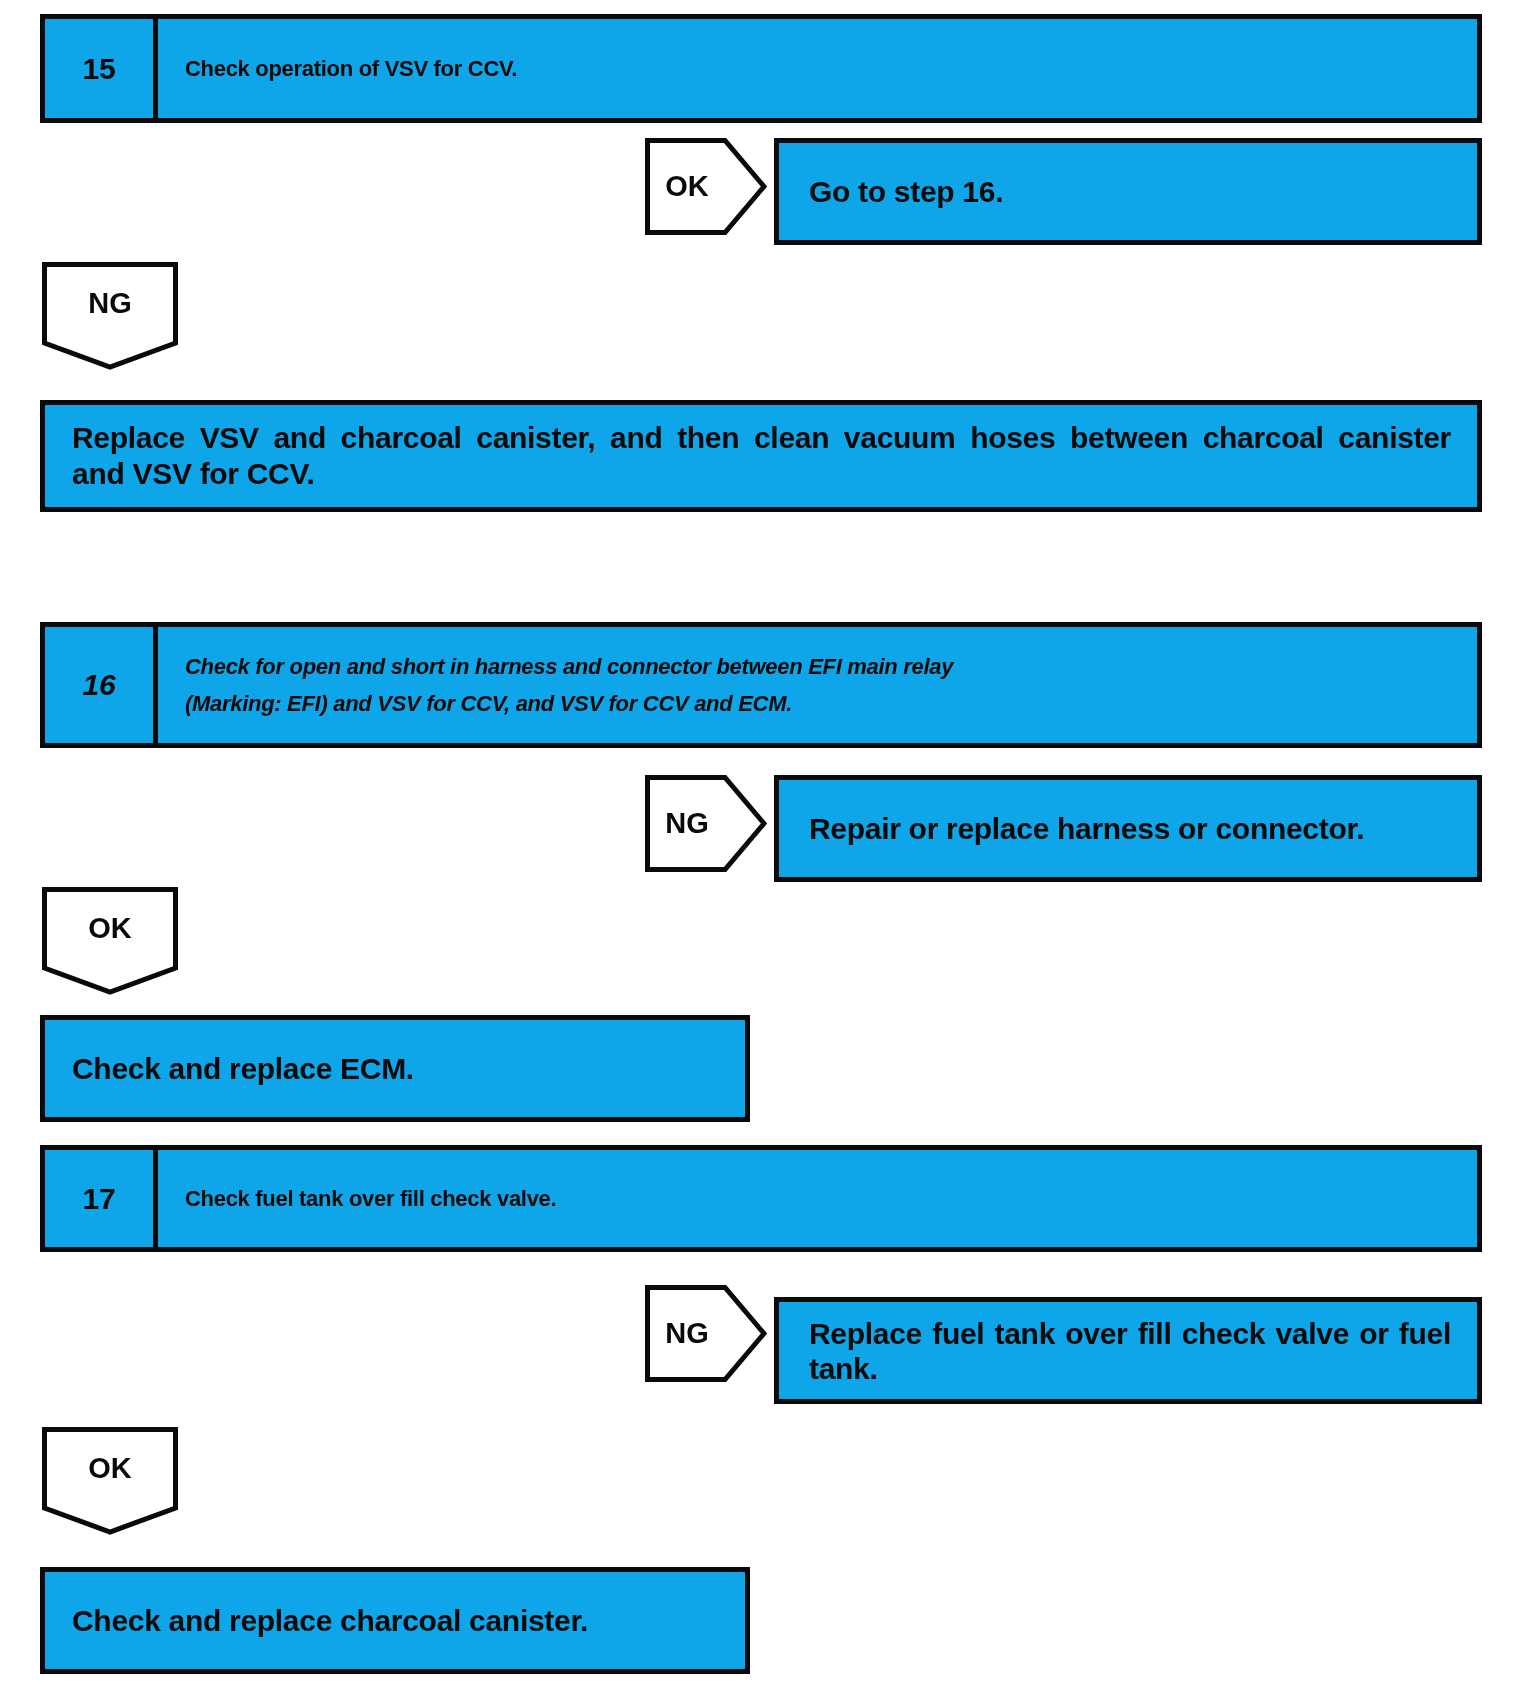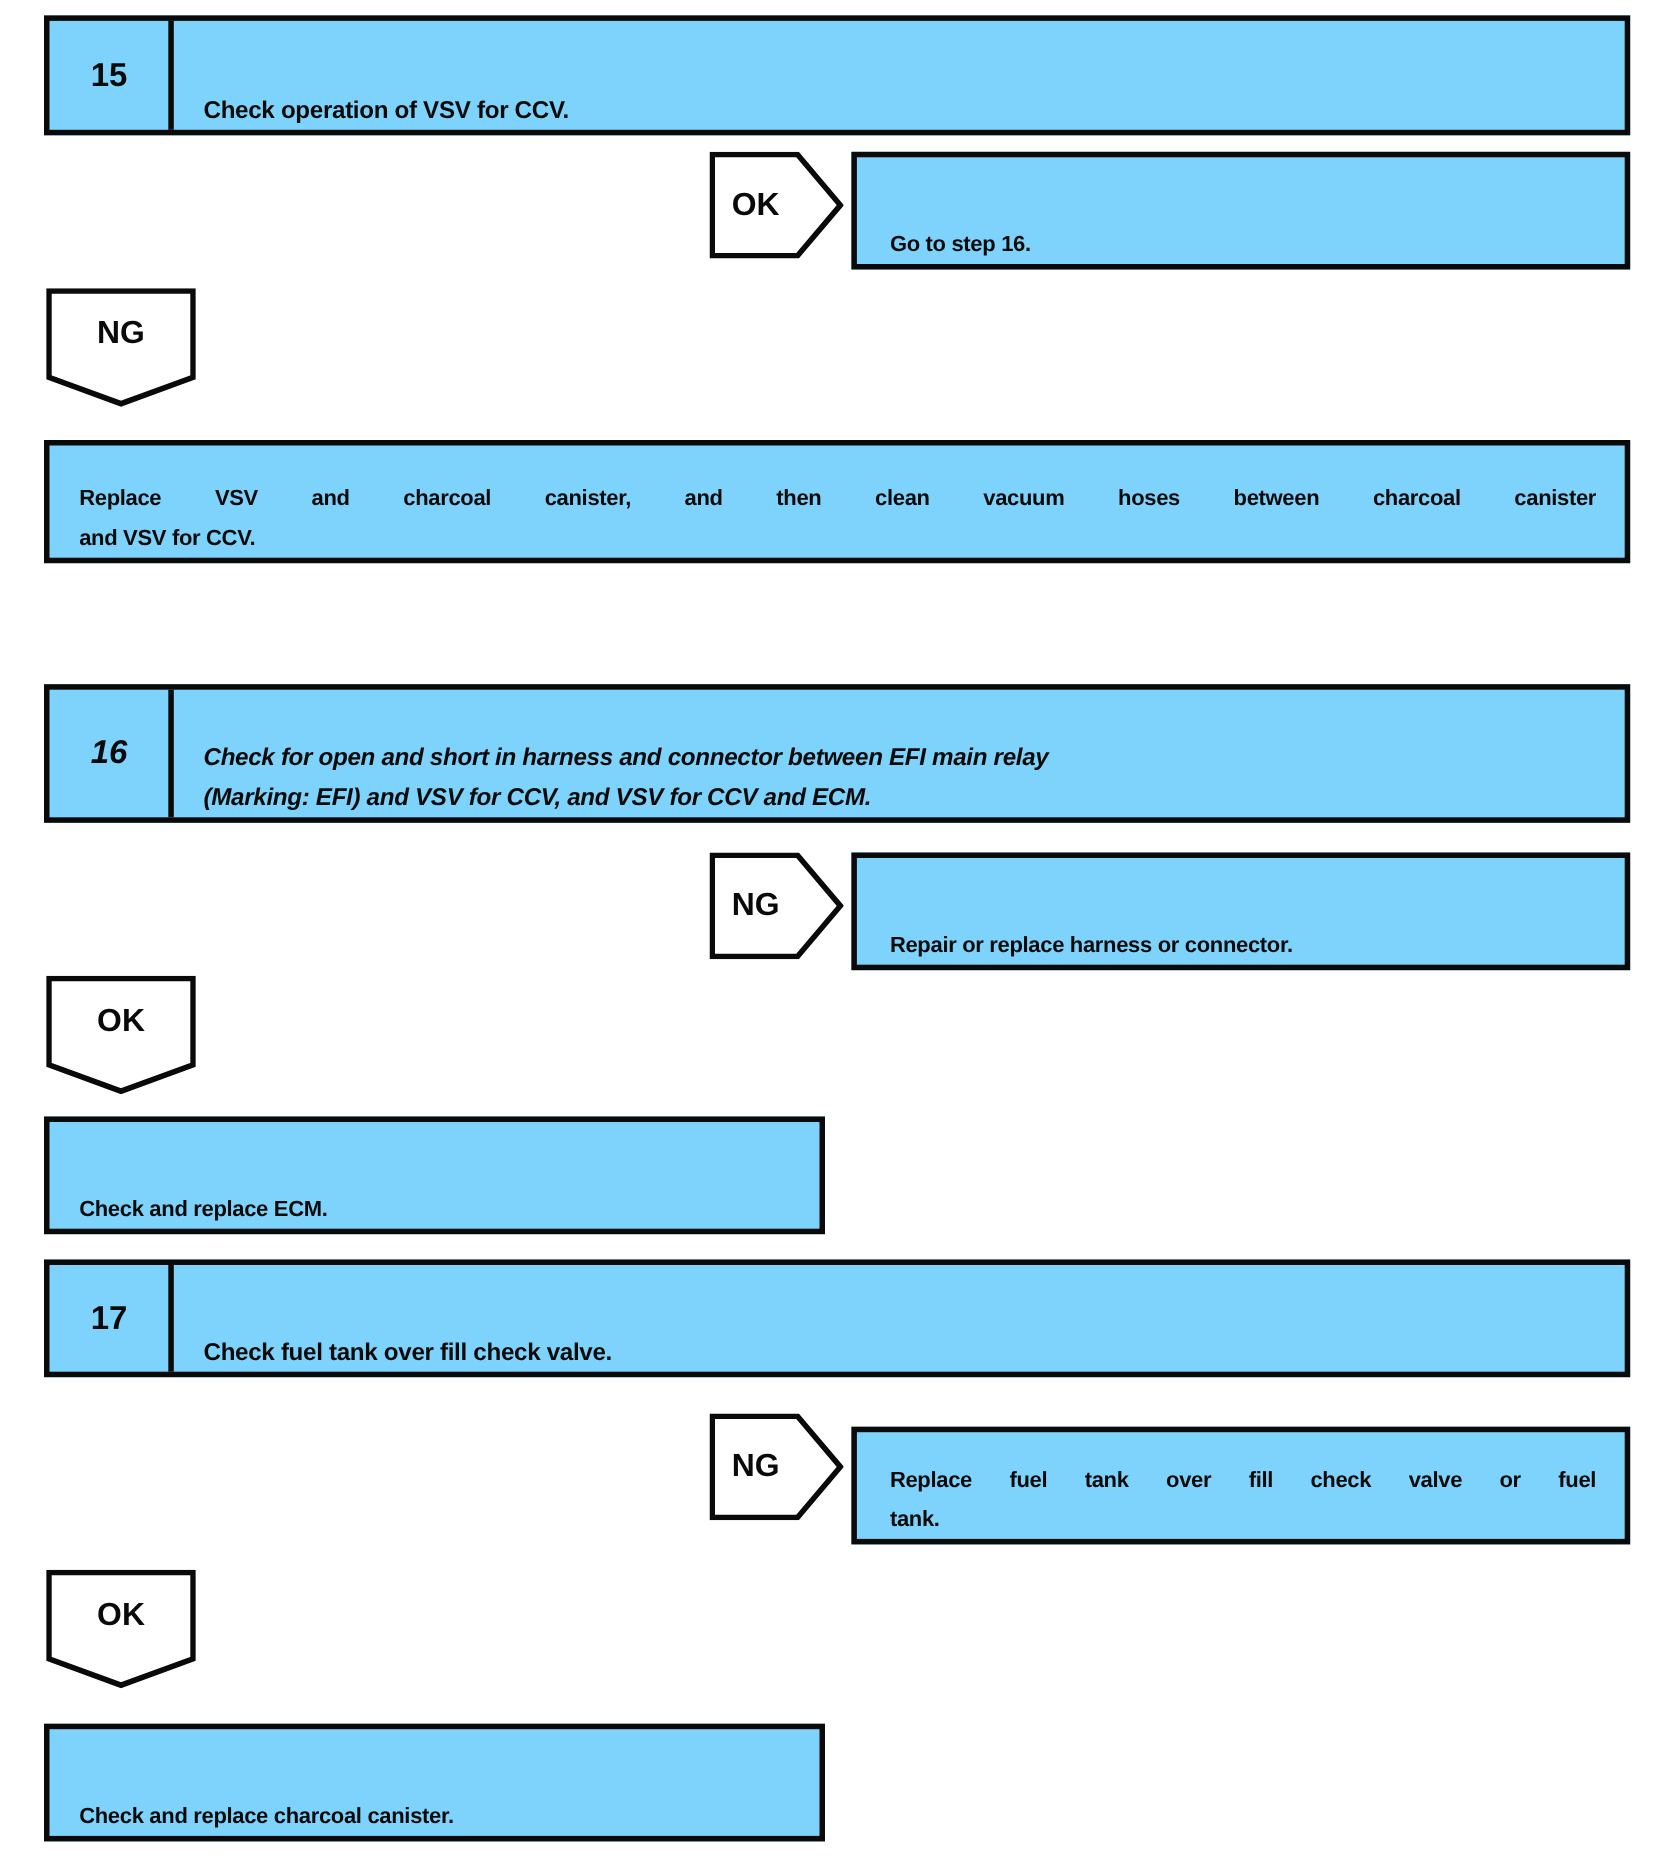--- a/index.html
+++ b/index.html
@@ -3,37 +3,37 @@
 <meta charset="utf-8">
 <style>
   html,body { margin:0; padding:0; background:#ffffff; }
   .page {
     position:relative; width:1520px; height:1702px; background:#ffffff;
     font-family:"Liberation Sans", sans-serif; font-weight:bold; color:#0a0a0a;
     overflow:hidden;
   }
   .box {
     position:absolute; box-sizing:border-box;
-    border:5px solid #0a0a0a; background:#7dd3fc;
-    display:flex; align-items:flex-end;
+    border:5px solid #0a0a0a; background:#0ea5e9;
+    display:flex; align-items:center;
   }
   .stepbox { padding:0; }
   .step-num {
     width:108px; align-self:stretch; flex:0 0 108px;
     border-right:5px solid #0a0a0a;
     display:flex; align-items:center; justify-content:center;
     font-size:30px; letter-spacing:-0.3px;
   }
   .step-title {
     padding-left:27px; padding-right:20px;
     font-size:22px; line-height:37px; letter-spacing:-0.3px;
   }
   .action-text {
     padding-left:27px; padding-right:26px; width:100%;
-    font-size:20px; line-height:36px; letter-spacing:-0.3px;
+    font-size:30px; line-height:36px; letter-spacing:-0.3px;
   }
   .just-line { text-align:justify; text-align-last:justify; }
   .pent { position:absolute; }
   .pent svg { display:block; }
   .pent-label-down {
     position:absolute; left:0; top:0; width:100%; height:83px;
     display:flex; align-items:center; justify-content:center;
     font-size:29px; letter-spacing:0px;
   }
   .pent-label-right {

